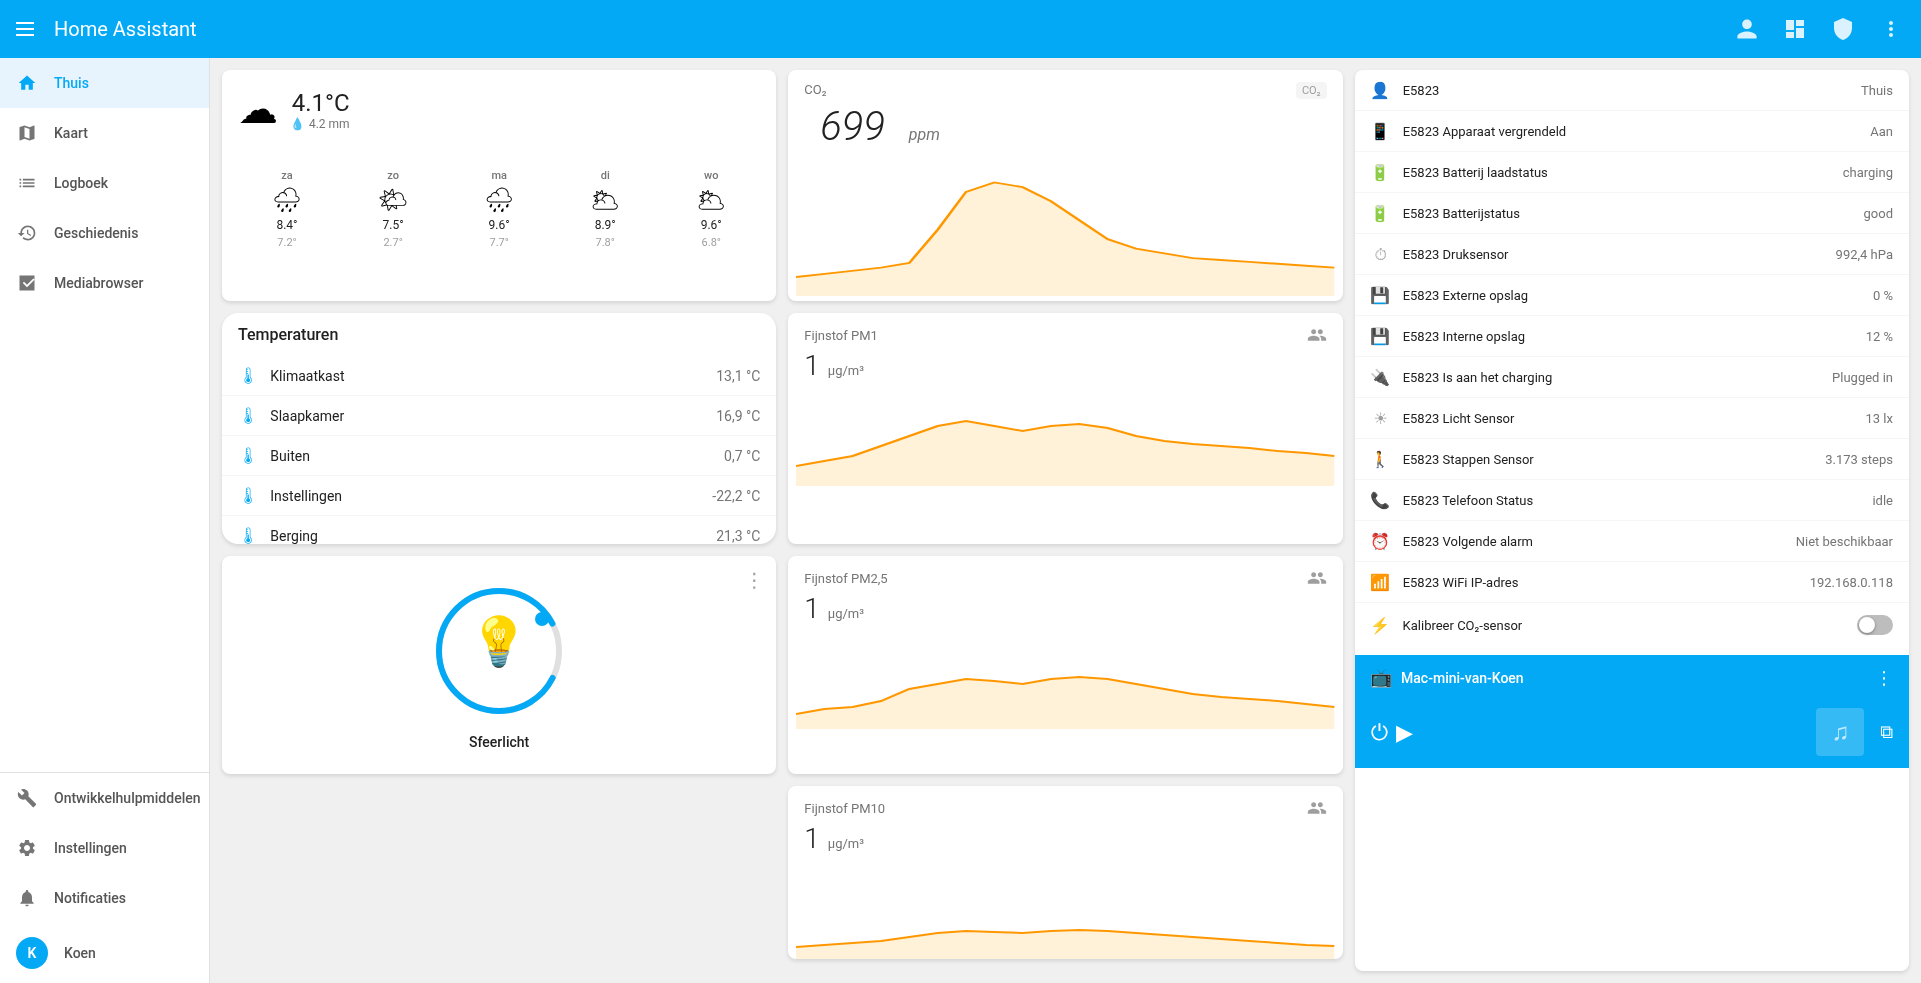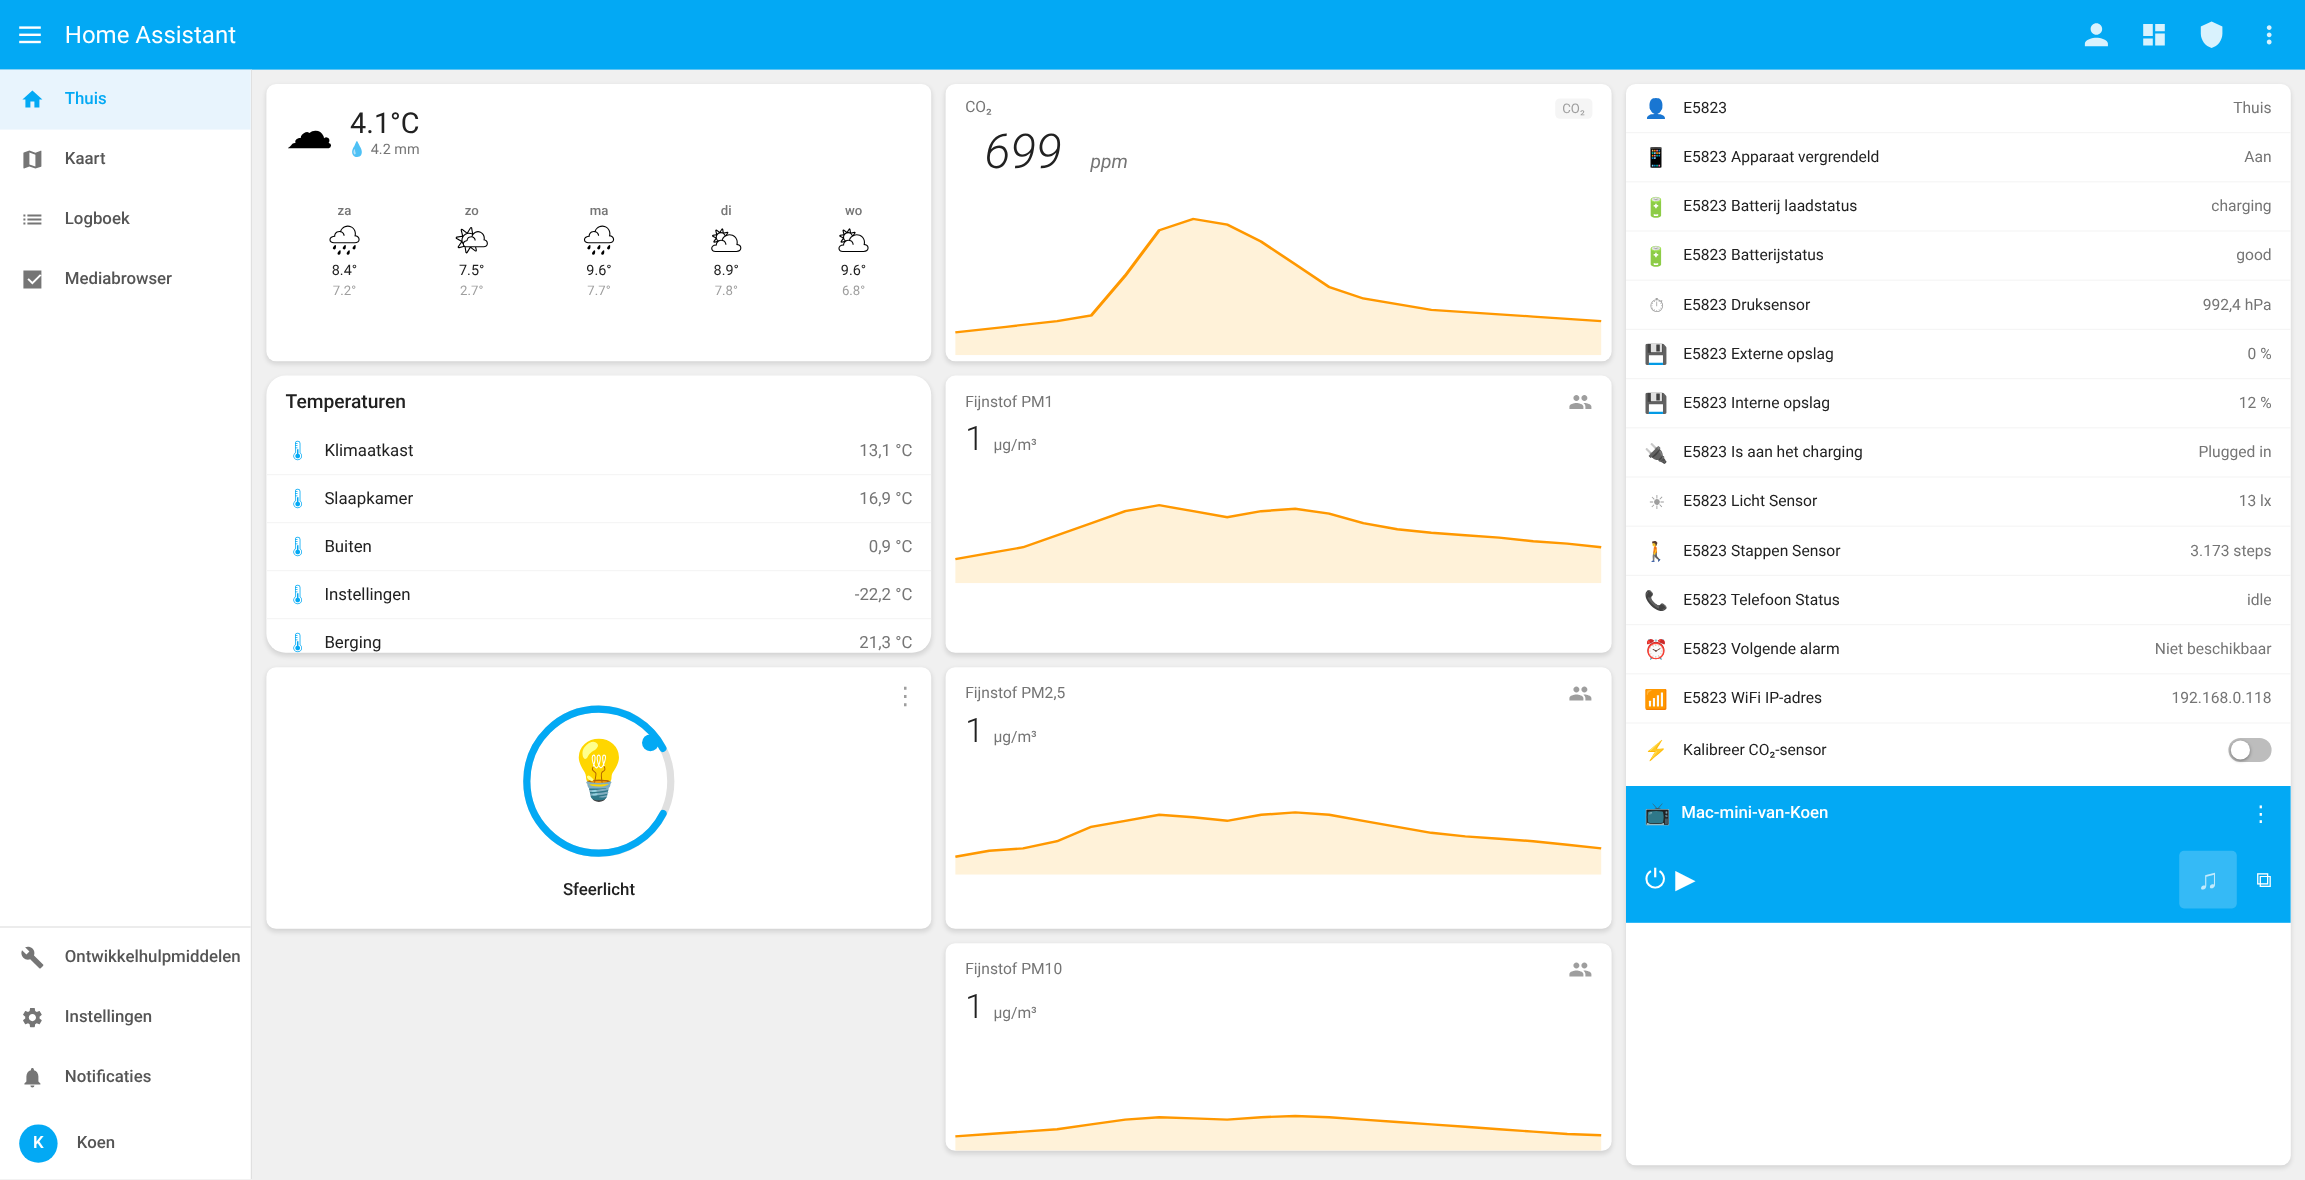--- a/index.html
+++ b/index.html
@@ -207,20 +207,28 @@
 
       <div class="sidebar-item">
         <div class="si-icon">
           <svg viewBox="0 0 24 24" fill="#757575">
               <path d="M3 13h2v-2H3v2zm0 4h2v-2H3v2zm0-8h2V7H3v2zm4 4h14v-2H7v2zm0 4h14v-2H7v2zM7 7v2h14V7H7z"></path>
             </svg>
         </div>
         <span>Logboek</span>
       </div>
 
+      <div class="sidebar-item">
+        <div class="si-icon">
+          <svg viewBox="0 0 24 24" fill="#757575">
+              <path d="M13 3c-4.97 0-9 4.03-9 9H1l3.89 3.89.07.14L9 12H6c0-3.87 3.13-7 7-7s7 3.13 7 7-3.13 7-7 7c-1.93 0-3.68-.79-4.94-2.06l-1.42 1.42C8.27 19.99 10.51 21 13 21c4.97 0 9-4.03 9-9s-4.03-9-9-9zm-1 5v5l4.28 2.54.72-1.21-3.5-2.08V8H12z"></path>
+            </svg>
+        </div>
+        <span>Geschiedenis</span>
+      </div>
 
       <div class="sidebar-item">
         <div class="si-icon">
           <svg viewBox="0 0 24 24" fill="#757575">
               <path d="M21 3H3v18h18V3zm-9 14l-5-5 1.41-1.41L12 14.17l7.59-7.59L21 8l-9 9z"></path>
             </svg>
         </div>
         <span>Mediabrowser</span>
       </div>
     </div>
@@ -429,21 +437,21 @@
     <span class="temp-value">13,1 °C</span>
   </div>
           <div class="temp-item">
     <span class="temp-icon">🌡</span>
     <span class="temp-name">Slaapkamer</span>
     <span class="temp-value">16,9 °C</span>
   </div>
           <div class="temp-item">
     <span class="temp-icon">🌡</span>
     <span class="temp-name">Buiten</span>
-    <span class="temp-value">0,9 °C</span>
+    <span class="temp-value">0,7 °C</span>
   </div>
           <div class="temp-item">
     <span class="temp-icon">🌡</span>
     <span class="temp-name">Instellingen</span>
     <span class="temp-value">-22,2 °C</span>
   </div>
           <div class="temp-item">
     <span class="temp-icon">🌡</span>
     <span class="temp-name">Berging</span>
     <span class="temp-value">21,3 °C</span>

